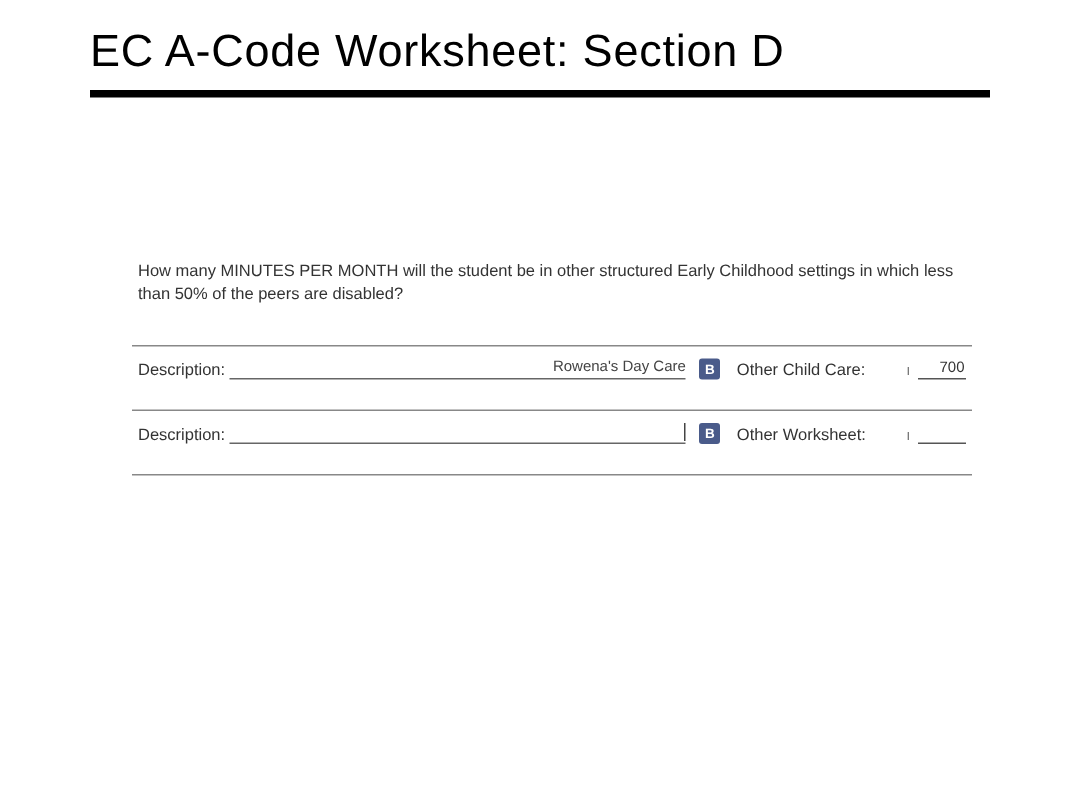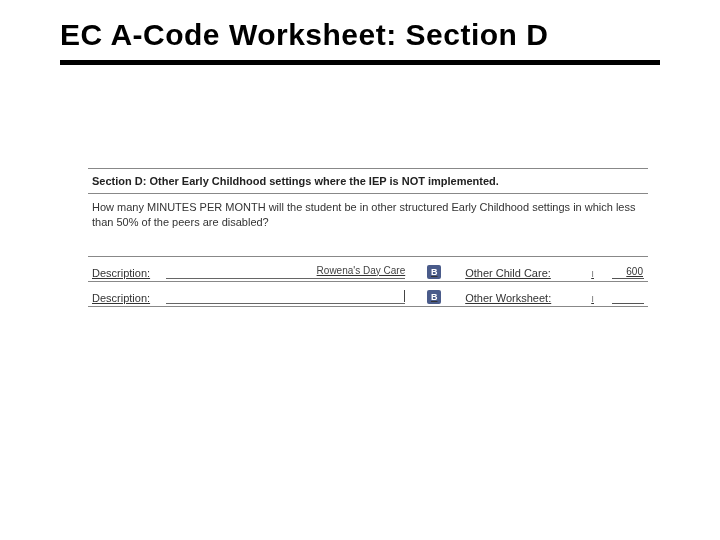--- a/index.html
+++ b/index.html
@@ -13,21 +13,21 @@
   .slide {
     width: 720px; height: 540px;
     position: relative;
   }
   .title-wrap {
     position: absolute;
     left: 60px; right: 60px; top: 18px;
   }
   .title {
     font-size: 30px;
-    font-weight: 700;
+    font-weight: 400;
     letter-spacing: 0.5px;
     padding-bottom: 8px;
     border-bottom: 5px solid #000;
   }
 
   .form {
     position: absolute;
     left: 88px;
     top: 168px;
     width: 560px;
@@ -44,23 +44,22 @@
   .instr {
     border-bottom: 1px solid #888;
     padding: 6px 4px 26px 4px;
     line-height: 1.35;
     color: #333;
   }
   .row {
     display: flex;
     align-items: flex-end;
     border-bottom: 1px solid #888;
-    padding: 8px 4px 2px 4px;
-    gap: 16px;
-    text-decoration: underline;
+    padding: 8px 4px 20px 4px;
+    gap: 3px;
   }
   .lbl { flex: 0 0 auto; white-space: nowrap; }
   .desc-field {
     flex: 1 1 auto;
     border-bottom: 1px solid #666;
     height: 14px;
     position: relative;
     text-align: right;
     font-size: 10px;
     color: #444;
@@ -109,31 +108,30 @@
 <body>
 
 <div class="slide">
 
   <div class="title-wrap">
     <div class="title">EC A-Code Worksheet:  Section D</div>
   </div>
 
   <div class="form">
 
-    <div class="hdr">Section D: Other Early Childhood settings where the IEP is NOT implemented.</div>
 
     <div class="instr">How many MINUTES PER MONTH will the student be in other structured Early Childhood settings in which less than 50% of the peers are disabled?</div>
 
     <div class="row">
       <span class="lbl">Description:</span>
       <span class="desc-field">Rowena's Day Care</span>
       <span class="chip">B</span>
       <span class="catlabel">Other Child Care:</span>
       <span class="tick">ı</span>
-      <span class="numfield">600</span>
+      <span class="numfield">700</span>
     </div>
 
     <div class="row">
       <span class="lbl">Description:</span>
       <span class="desc-field"><span></span><span class="cursor"></span></span>
       <span class="chip">B</span>
       <span class="catlabel">Other Worksheet:</span>
       <span class="tick">ı</span>
       <span class="numfield"></span>
     </div>

